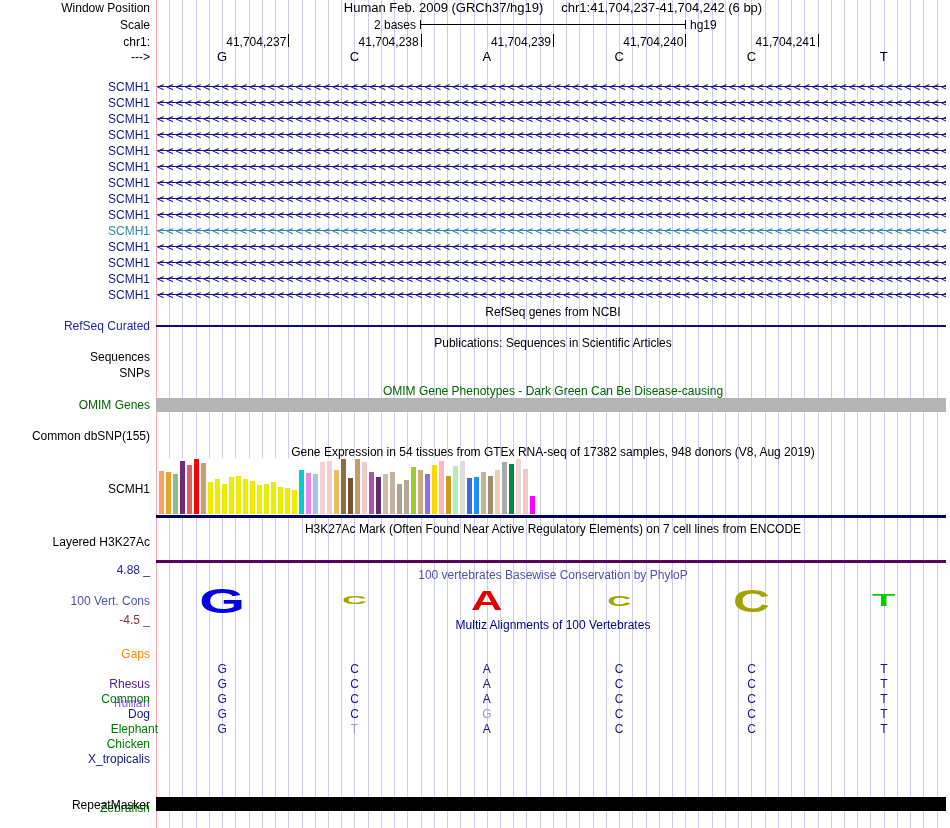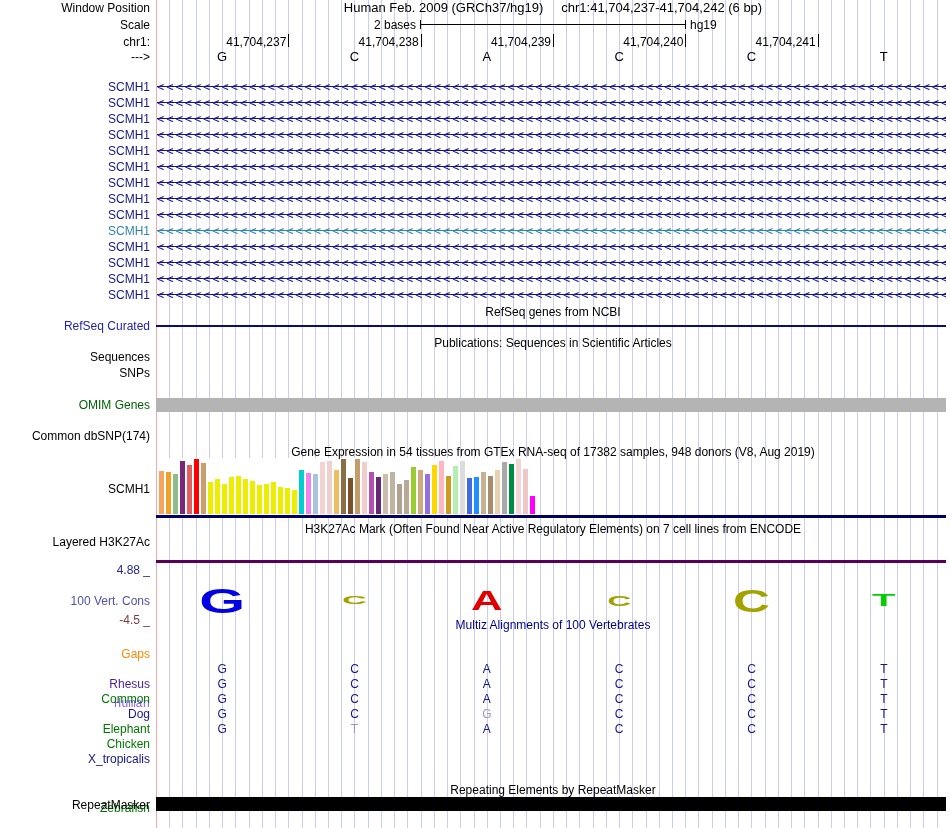--- a/index.html
+++ b/index.html
@@ -153,24 +153,25 @@
     </div>
 
   <div class="ctitle" style="top:304px">RefSeq genes from NCBI</div>
   <div class="glabel" style="top: 318px; color: rgb(34, 34, 170);" id="refseq-label">RefSeq Curated</div>
   <div class="hline" id="refseq-line" style="top: 325px; height: 2px; background: rgb(12, 12, 120);"></div>
 
   <div class="ctitle" style="top:335px">Publications: Sequences in Scientific Articles</div>
   <div class="glabel" style="top:349px">Sequences</div>
   <div class="glabel" style="top:365px">SNPs</div>
 
+  <div class="ctitle" style="top: 383px; color: rgb(0, 100, 0);" id="omim-title">OMIM Gene Phenotypes - Dark Green Can Be Disease-causing</div>
   <div class="glabel" style="top: 397px; color: rgb(0, 100, 0);" id="omim-label">OMIM Genes</div>
   <div class="hline" id="omim-bar" style="top: 398px; height: 14px; background: rgb(180, 180, 180);"></div>
 
-  <div class="glabel" style="top:428px">Common dbSNP(174)</div>
+  <div class="glabel" style="top:428px">Common dbSNP(155)</div>
 
   <div class="ctitle" style="top:444px">Gene Expression in 54 tissues from GTEx RNA-seq of 17382 samples, 948 donors (V8, Aug 2019)</div>
   <div class="glabel" style="top:481px">SCMH1</div>
   <div id="gtex-panel">
       <div class="gtex-bar" style="left: 2px; height: 43px; background: rgb(245, 165, 95);"></div>
       <div class="gtex-bar" style="left: 9px; height: 42px; background: rgb(240, 160, 40);"></div>
       <div class="gtex-bar" style="left: 16px; height: 40px; background: rgb(143, 188, 143);"></div>
       <div class="gtex-bar" style="left: 23px; height: 53px; background: rgb(120, 40, 120);"></div>
       <div class="gtex-bar" style="left: 30px; height: 49px; background: rgb(224, 95, 95);"></div>
       <div class="gtex-bar" style="left: 37px; height: 55px; background: rgb(255, 0, 0);"></div>
@@ -223,20 +224,21 @@
       <div class="gtex-bar" style="left: 366px; height: 45px; background: rgb(238, 200, 200);"></div>
       <div class="gtex-bar" style="left: 373px; height: 18px; background: rgb(255, 0, 255);"></div>
     </div>
   <div class="hline" id="gtex-baseline" style="top: 515px; height: 3px; background: rgb(0, 0, 96);"></div>
 
   <div class="ctitle" style="top:521px">H3K27Ac Mark (Often Found Near Active Regulatory Elements) on 7 cell lines from ENCODE</div>
   <div class="glabel" style="top:534px">Layered H3K27Ac</div>
   <div class="hline" id="h3k27ac-line" style="top: 560px; height: 3px; background: rgb(90, 0, 90);"></div>
 
   <div class="glabel" style="top: 562px; color: rgb(40, 40, 140);" id="cons-max">4.88 _</div>
+  <div class="ctitle" style="top: 567px; color: rgb(80, 80, 176);" id="cons-title">100 vertebrates Basewise Conservation by PhyloP</div>
   <div class="glabel" style="top: 593px; color: rgb(80, 80, 176);" id="cons-label">100 Vert. Cons</div>
   <div class="glabel" style="top: 612px; color: rgb(125, 60, 60);" id="cons-min">-4.5 _</div>
   <svg id="cons-svg" width="794" height="40">
       <text text-anchor="middle" font-family="Liberation Sans, sans-serif" font-size="20" font-weight="bold" fill="#0000e0" transform="translate(66.16666666666667 33) scale(2.948717948717949 1.7808219178082192)">G</text>
       <text text-anchor="middle" font-family="Liberation Sans, sans-serif" font-size="20" font-weight="bold" fill="#a3a300" transform="translate(198.5 24) scale(1.7307692307692308 0.547945205479452)">C</text>
       <text text-anchor="middle" font-family="Liberation Sans, sans-serif" font-size="20" font-weight="bold" fill="#e00000" transform="translate(330.83333333333337 30) scale(2.1794871794871797 1.36986301369863)">A</text>
       <text text-anchor="middle" font-family="Liberation Sans, sans-serif" font-size="20" font-weight="bold" fill="#a3a300" transform="translate(463.1666666666667 25.5) scale(1.6666666666666667 0.7534246575342466)">C</text>
       <text text-anchor="middle" font-family="Liberation Sans, sans-serif" font-size="20" font-weight="bold" fill="#a3a300" transform="translate(595.5 31.5) scale(2.5641025641025643 1.5753424657534247)">C</text>
       <text text-anchor="middle" font-family="Liberation Sans, sans-serif" font-size="20" font-weight="bold" fill="#00d000" transform="translate(727.8333333333334 26) scale(1.9230769230769231 0.8219178082191781)">T</text>
     </svg>
@@ -265,28 +267,27 @@
       <div class="mzletter" style="left: 599.167px; top: 692px; color: rgb(21, 21, 140);">C</div>
       <div class="mzletter" style="left: 731.5px; top: 692px; color: rgb(21, 21, 140);">C</div>
       <div class="mzletter" style="left: 863.833px; top: 692px; color: rgb(21, 21, 140);">T</div>
       <div class="mzlabel" style="top: 707px; color: rgb(21, 21, 140);">Dog</div>
       <div class="mzletter" style="left: 202.167px; top: 707px; color: rgb(21, 21, 140);">G</div>
       <div class="mzletter" style="left: 334.5px; top: 707px; color: rgb(21, 21, 140);">C</div>
       <div class="mzletter" style="left: 466.833px; top: 707px; color: rgb(154, 154, 192);">G</div>
       <div class="mzletter" style="left: 599.167px; top: 707px; color: rgb(21, 21, 140);">C</div>
       <div class="mzletter" style="left: 731.5px; top: 707px; color: rgb(21, 21, 140);">C</div>
       <div class="mzletter" style="left: 863.833px; top: 707px; color: rgb(21, 21, 140);">T</div>
-      <div class="mzlabel" style="top: 722px; color: rgb(0, 120, 0);">Elephant</div>
+      <div class="mzlabel" style="top: 722px; color: rgb(0, 120, 0); padding-left: 8px;">Elephant</div>
       <div class="mzletter" style="left: 202.167px; top: 722px; color: rgb(21, 21, 140);">G</div>
       <div class="mzletter" style="left: 334.5px; top: 722px; color: rgb(154, 154, 192);">T</div>
       <div class="mzletter" style="left: 466.833px; top: 722px; color: rgb(21, 21, 140);">A</div>
       <div class="mzletter" style="left: 599.167px; top: 722px; color: rgb(21, 21, 140);">C</div>
       <div class="mzletter" style="left: 731.5px; top: 722px; color: rgb(21, 21, 140);">C</div>
       <div class="mzletter" style="left: 863.833px; top: 722px; color: rgb(21, 21, 140);">T</div>
       <div class="mzlabel" style="top: 737px; color: rgb(0, 120, 0);">Chicken</div>
       <div class="mzlabel" style="top: 752px; color: rgb(21, 21, 140);">X_tropicalis</div>
       <div class="mzlabel" style="top: 801px; color: rgb(0, 120, 0);">Zebrafish</div>
     </div>
 
-  <div class="ctitle" style="top:782px">Repeating Elements by RepeatMasker</div>
   <div class="glabel" style="top:797px">RepeatMasker</div>
   <div class="hline" id="repeat-bar" style="top: 797px; height: 14px; background: rgb(0, 0, 0);"></div>
 </div>
 
 </body></html>

